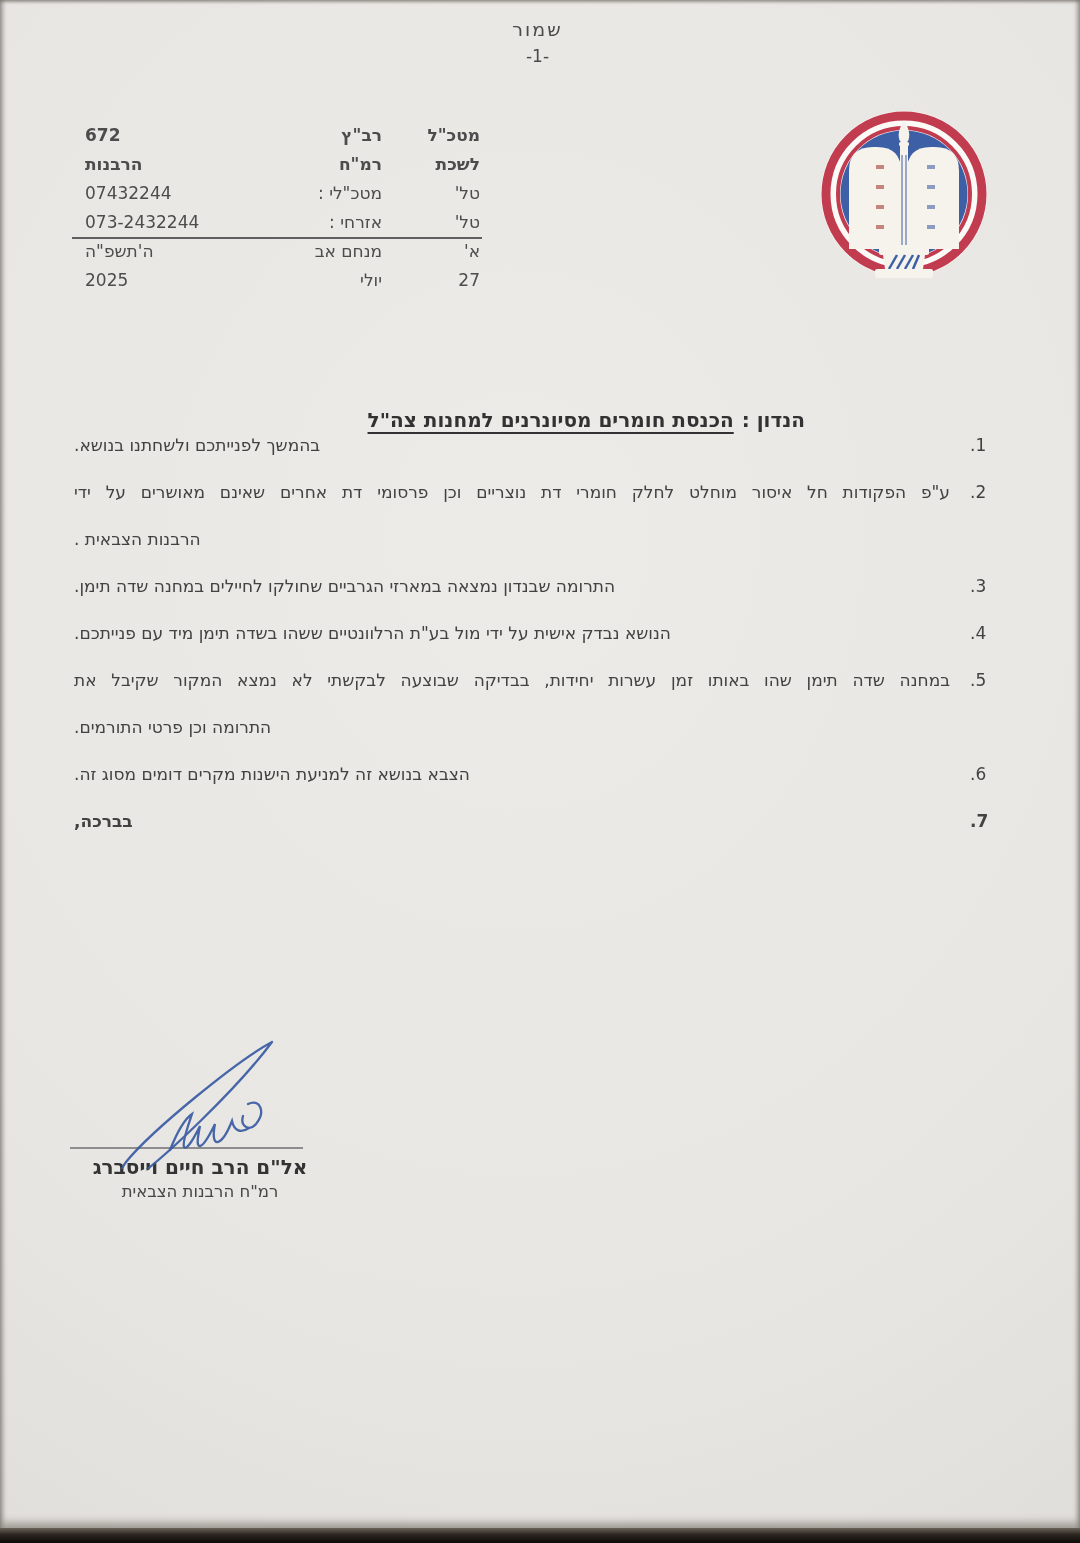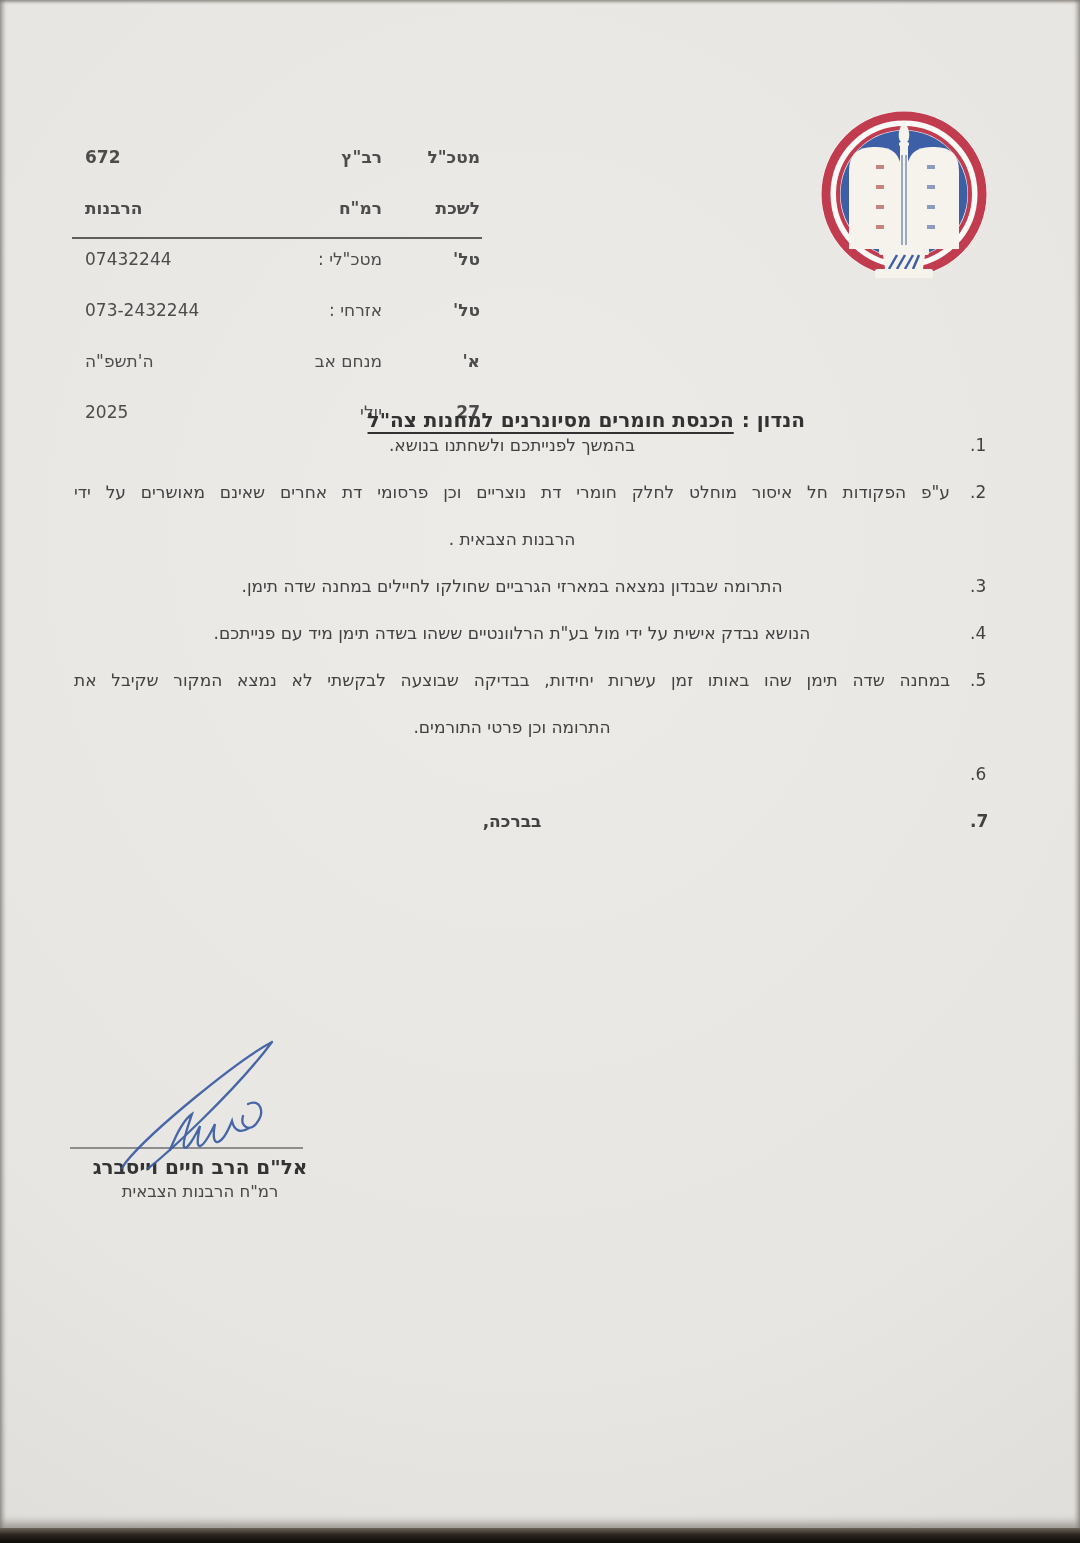--- a/index.html
+++ b/index.html
@@ -17,63 +17,67 @@
   .classification{font-size:19px; letter-spacing:2px; color:#4a4a4a;}
   .page-number{font-size:17px; margin-top:6px; color:#4a4a4a;}
 
   
   .letterhead{
     position:absolute; top:121px; right:600px; left:85px;
     display:grid; grid-template-columns:98px 118px 179px;
     direction:rtl; font-size:17px; line-height:29px; color:#4c4c4c;
     width:395px;
   }
-  .lh-cell{white-space:nowrap;margin-top:22px;}
-  .lh-cell.c1{text-align:right;font-weight:bold;}
+  .lh-cell{white-space:nowrap;}
+  .lh-cell.c1{text-align:right;}
   .lh-cell.c2{text-align:right;}
   .lh-cell.c3{text-align:left;}
   .lh-cell.b{font-weight:bold;}
   .lh-line{position:absolute; top:237px; left:72px; width:410px; height:2px; background:#5f5f5f;}
 
   
   .emblem{position:absolute; top:109px; left:819px;}
 
   
   .subject{position:absolute; top:374px; right:275px; font-size:20px; font-weight:bold; color:#323232; white-space:nowrap;margin-top:34px;}
   .subj-prefix{margin-left:8px;}
   .subj-title{text-decoration:underline; text-underline-offset:5px;}
 
   
   .body{position:absolute; top:422px; left:74px; width:934px; font-size:17px; color:#424242;}
   .item{display:flex; direction:rtl;}
   .item .num{width:58px; box-sizing:border-box; padding-left:20px; text-align:left; line-height:47px; flex:0 0 58px;}
   .item .content{flex:1; min-width:0;}
   .line{height:47px; line-height:47px; white-space:nowrap;}
   .line.just{text-align:justify; text-align-last:justify; white-space:normal; overflow:hidden;}
-  .line.end{text-align:center;}
+  .line.end{text-align:left;}
   .item7{font-weight:bold;}
 
   
   .signature{position:absolute; top:1034px; left:86px; z-index:3;}
   .sig-line{position:absolute; top:1147px; left:70px; width:233px; height:2px; background:#8d8d8d; z-index:1;}
   .sig-block{position:absolute; top:1155px; left:72px; width:256px; text-align:center; z-index:2;}
   .sig-name{font-size:20px; font-weight:bold; color:#333333; white-space:nowrap;}
   .sig-title{font-size:16.5px; color:#474747; margin-top:3px;}
 
   .bottom-edge{
     position:absolute; bottom:0; left:0; right:0; height:15px;
     background:linear-gradient(#6a635a 0%, #2b251f 45%, #0d0b08 100%);
     box-shadow:0 -5px 9px rgba(95,89,80,.55);
   }
 </style>
 </head>
 <body>
 
 <div class="page">
 
+  <div class="top-center">
+    <div class="classification">שמור</div>
+    <div class="page-number">-1-</div>
+  </div>
 
   <svg class="emblem" width="170" height="170" viewBox="0 0 170 170">
     <circle cx="85" cy="85" r="83" fill="#fbfaf7"></circle>
     <circle cx="85" cy="85" r="78" fill="none" stroke-width="9" stroke="#c23c4f"></circle>
     <circle cx="85" cy="85" r="66" fill="none" stroke-width="4" stroke="#c23c4f"></circle>
     <circle cx="85" cy="85" r="63.5" fill="#3c5fa6"></circle>
 
     <path d="M30,140 L30,62 Q30,38 54,38 L58,38 Q82,38 82,62 L82,140 Z" fill="#f6f3ec"></path>
     <path d="M88,140 L88,62 Q88,38 112,38 L116,38 Q140,38 140,62 L140,140 Z" fill="#f6f3ec"></path>
 
@@ -168,20 +172,21 @@
       <div class="num">5.</div>
       <div class="content">
         <div class="line just">במחנה שדה תימן שהו באותו זמן עשרות יחידות, בבדיקה שבוצעה לבקשתי לא נמצא המקור שקיבל את</div>
         <div class="line end">התרומה וכן פרטי התורמים.</div>
       </div>
     </div>
 
     <div class="item">
       <div class="num">6.</div>
       <div class="content">
+        <div class="line end">הצבא בנושא זה למניעת הישנות מקרים דומים מסוג זה.</div>
       </div>
     </div>
 
     <div class="item item7">
       <div class="num">7.</div>
       <div class="content">
         <div class="line end">בברכה,</div>
       </div>
     </div>
 

